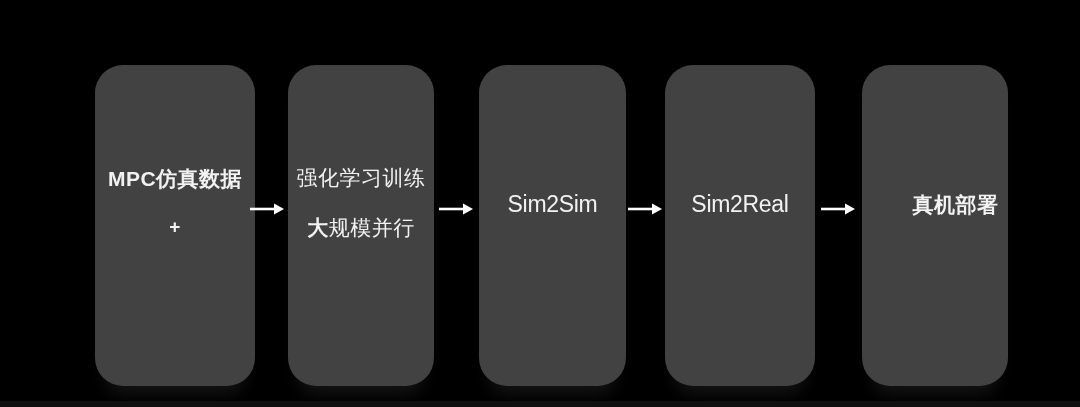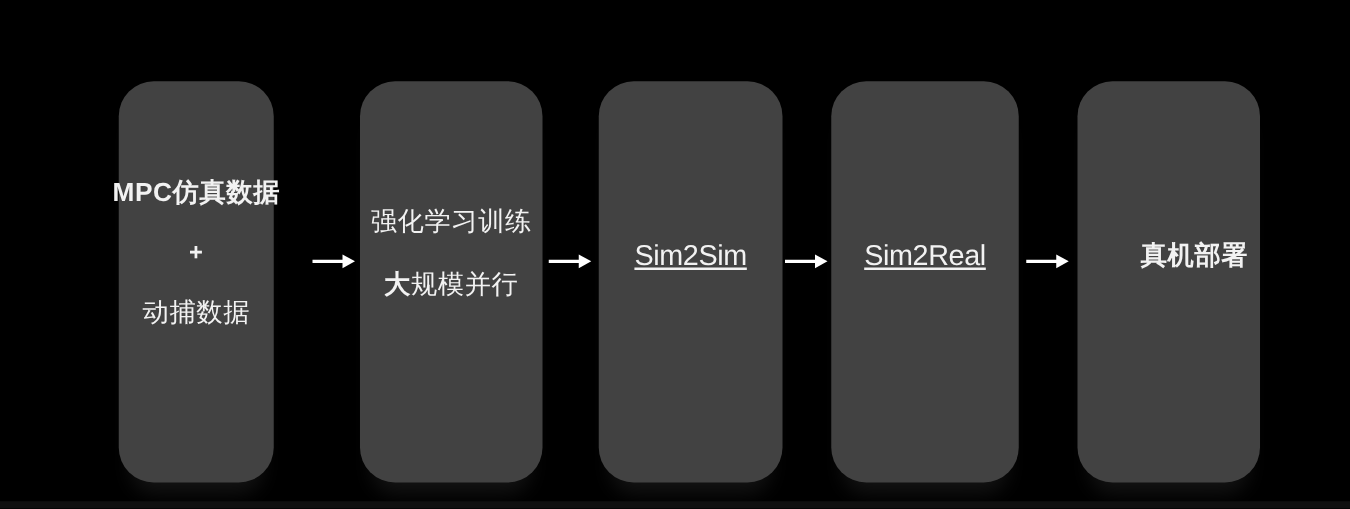--- a/index.html
+++ b/index.html
@@ -23,21 +23,21 @@
     border-radius: 28px;
     color: var(--text, #f2f2f2);
     display: flex;
     flex-direction: column;
     align-items: center;
     justify-content: center;
     box-sizing: border-box;
     text-align: center;
     box-shadow: 0 18px 16px -10px rgba(110,110,110,0.18);
   }
-  .node-1 { left: 95px;  width: 124px; padding-bottom: 46px; }
+  .node-1 { left: 95px;  width: 160px; padding-bottom: 46px; }
   .node-2 { left: 288px; width: 146px; padding-bottom: 46px; }
   .node-3 { left: 479px; width: 147px; padding-bottom: 43px; }
   .node-4 { left: 665px; width: 150px; padding-bottom: 43px; }
   .node-5 { left: 862px; width: 146px; padding-bottom: 43px; padding-left: 41px; }
 
   .line {
     line-height: 27px;
     font-size: 21px;
     letter-spacing: 0.5px;
     white-space: nowrap;
@@ -47,21 +47,20 @@
   .node-2 .line { margin-bottom: 23px; }
   .node-2 .line:last-child { margin-bottom: 0; }
 
   .bold { font-weight: bold; }
   .plus { font-size: 19px; font-weight: bold; }
   .first-char-bold::first-letter { font-weight: bold; }
   .latin-label {
     font-size: 23px;
     letter-spacing: -0.3px;
     font-weight: normal;
-    text-decoration: underline;
   }
 
   .arrow {
     position: absolute;
     top: 201px;
     color: var(--arrow, #ffffff);
     display: block;
   }
   .arrow-1 { left: 249px; }
   .arrow-2 { left: 438px; }
@@ -78,21 +77,20 @@
   }
 </style>
 </head>
 <body>
 
 <div class="canvas">
 
   <div class="node node-1">
     <div class="line bold">MPC仿真数据</div>
     <div class="line plus">+</div>
-    <div class="line">动捕数据</div>
   </div>
 
   <svg class="arrow arrow-1" width="36" height="16" viewBox="0 0 36 16">
     <line x1="1" y1="8" x2="26" y2="8" stroke="currentColor" stroke-width="2.6"></line>
     <polygon points="25,2.5 35,8 25,13.5" fill="currentColor"></polygon>
   </svg>
 
   <div class="node node-2">
     <div class="line">强化学习训练</div>
     <div class="line first-char-bold">大规模并行</div>

